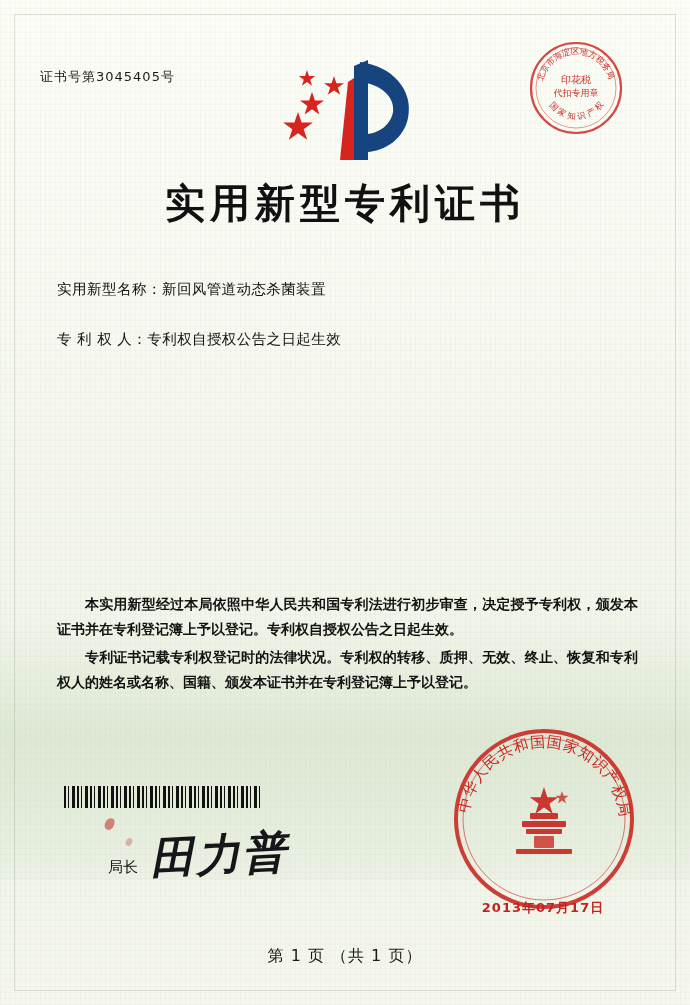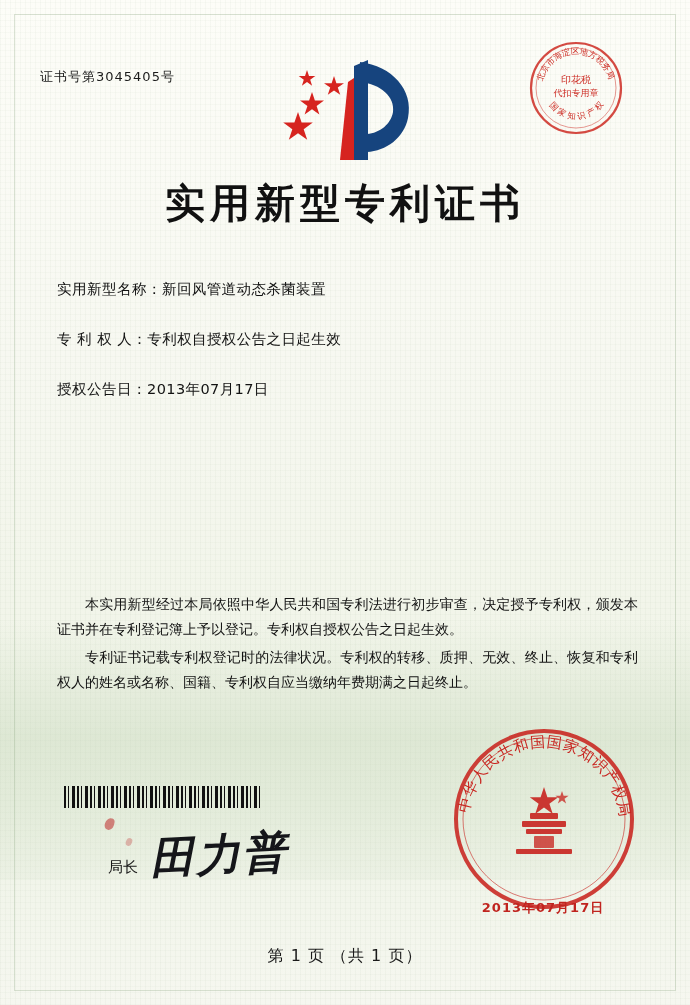--- a/index.html
+++ b/index.html
@@ -115,20 +115,21 @@
     right: 52px;
     top: 592px;
     font-size: 14px;
     line-height: 1.78;
     color: #121212;
     text-align: justify;
   }
   .body-text p {
     margin: 0 0 3px 0;
     text-indent: 28px;
+    font-weight: bold;
   }
 
   
   .barcode {
     position: absolute;
     left: 64px;
     top: 786px;
     width: 196px;
     height: 22px;
     background-image: repeating-linear-gradient(
@@ -254,28 +255,25 @@
 
   <div class="title">实用新型专利证书</div>
 
   <div class="fields">
     <div class="field-row">
       <span class="field-label">实用新型名称：</span><span class="field-value">新回风管道动态杀菌装置</span>
     </div>
     <div class="field-row">
       <span class="field-label">专 利 权 人：</span><span class="field-value">专利权自授权公告之日起生效</span>
     </div>
-    <div class="field-row">
-      <span class="field-label">授权公告日：</span><span class="field-value">2013年07月17日</span>
-    </div>
   </div>
 
   <div class="body-text">
     <p>本实用新型经过本局依照中华人民共和国专利法进行初步审查，决定授予专利权，颁发本证书并在专利登记簿上予以登记。专利权自授权公告之日起生效。</p>
-    <p>专利证书记载专利权登记时的法律状况。专利权的转移、质押、无效、终止、恢复和专利权人的姓名或名称、国籍、专利权自应当缴纳年费期满之日起终止。</p>
+    <p>专利证书记载专利权登记时的法律状况。专利权的转移、质押、无效、终止、恢复和专利权人的姓名或名称、国籍、颁发本证书并在专利登记簿上予以登记。</p>
   </div>
 
   <div class="barcode"></div>
 
   <div class="ink-blot"></div>
   <div class="ink-blot b2"></div>
   <div class="sig-label">局长</div>
   <div class="signature">田力普</div>
 
   <div class="seal-main">

